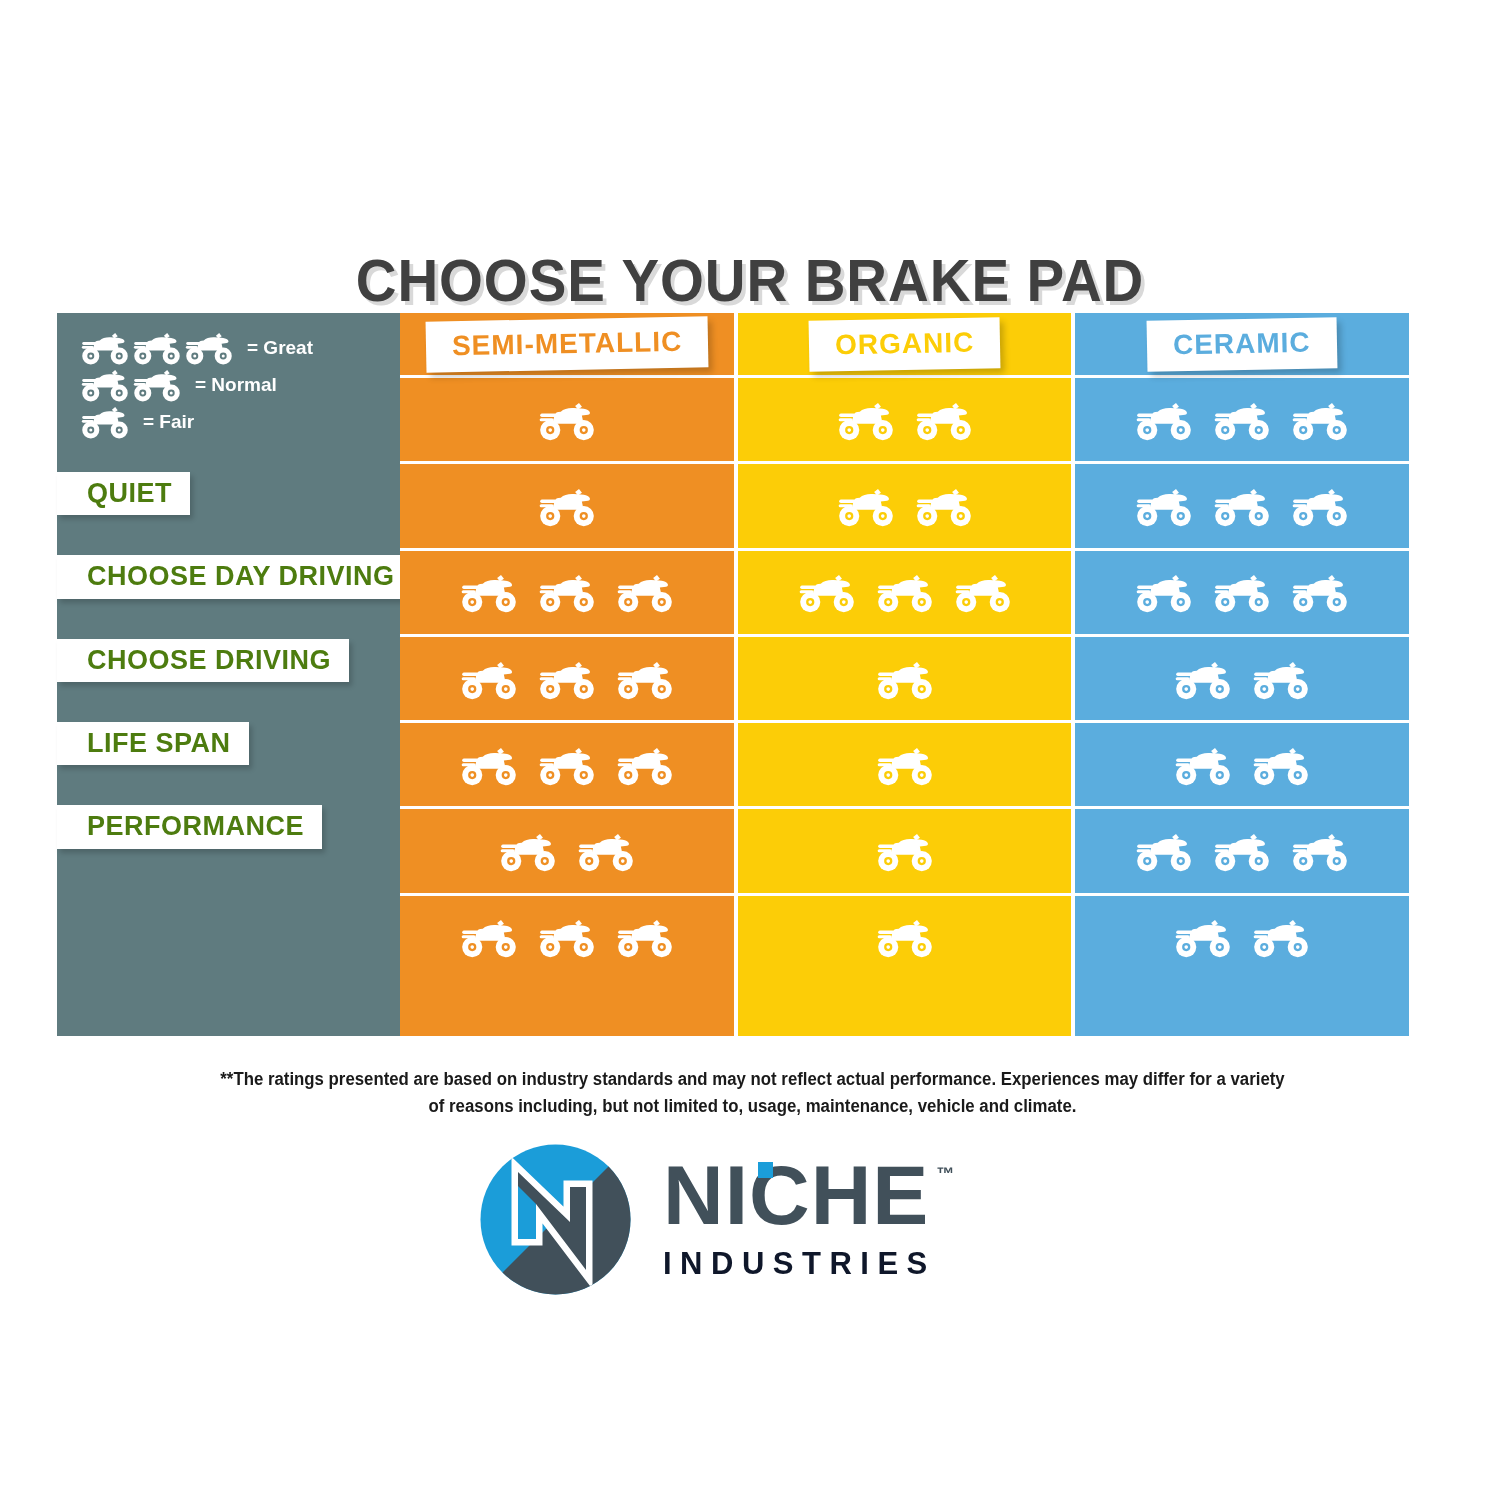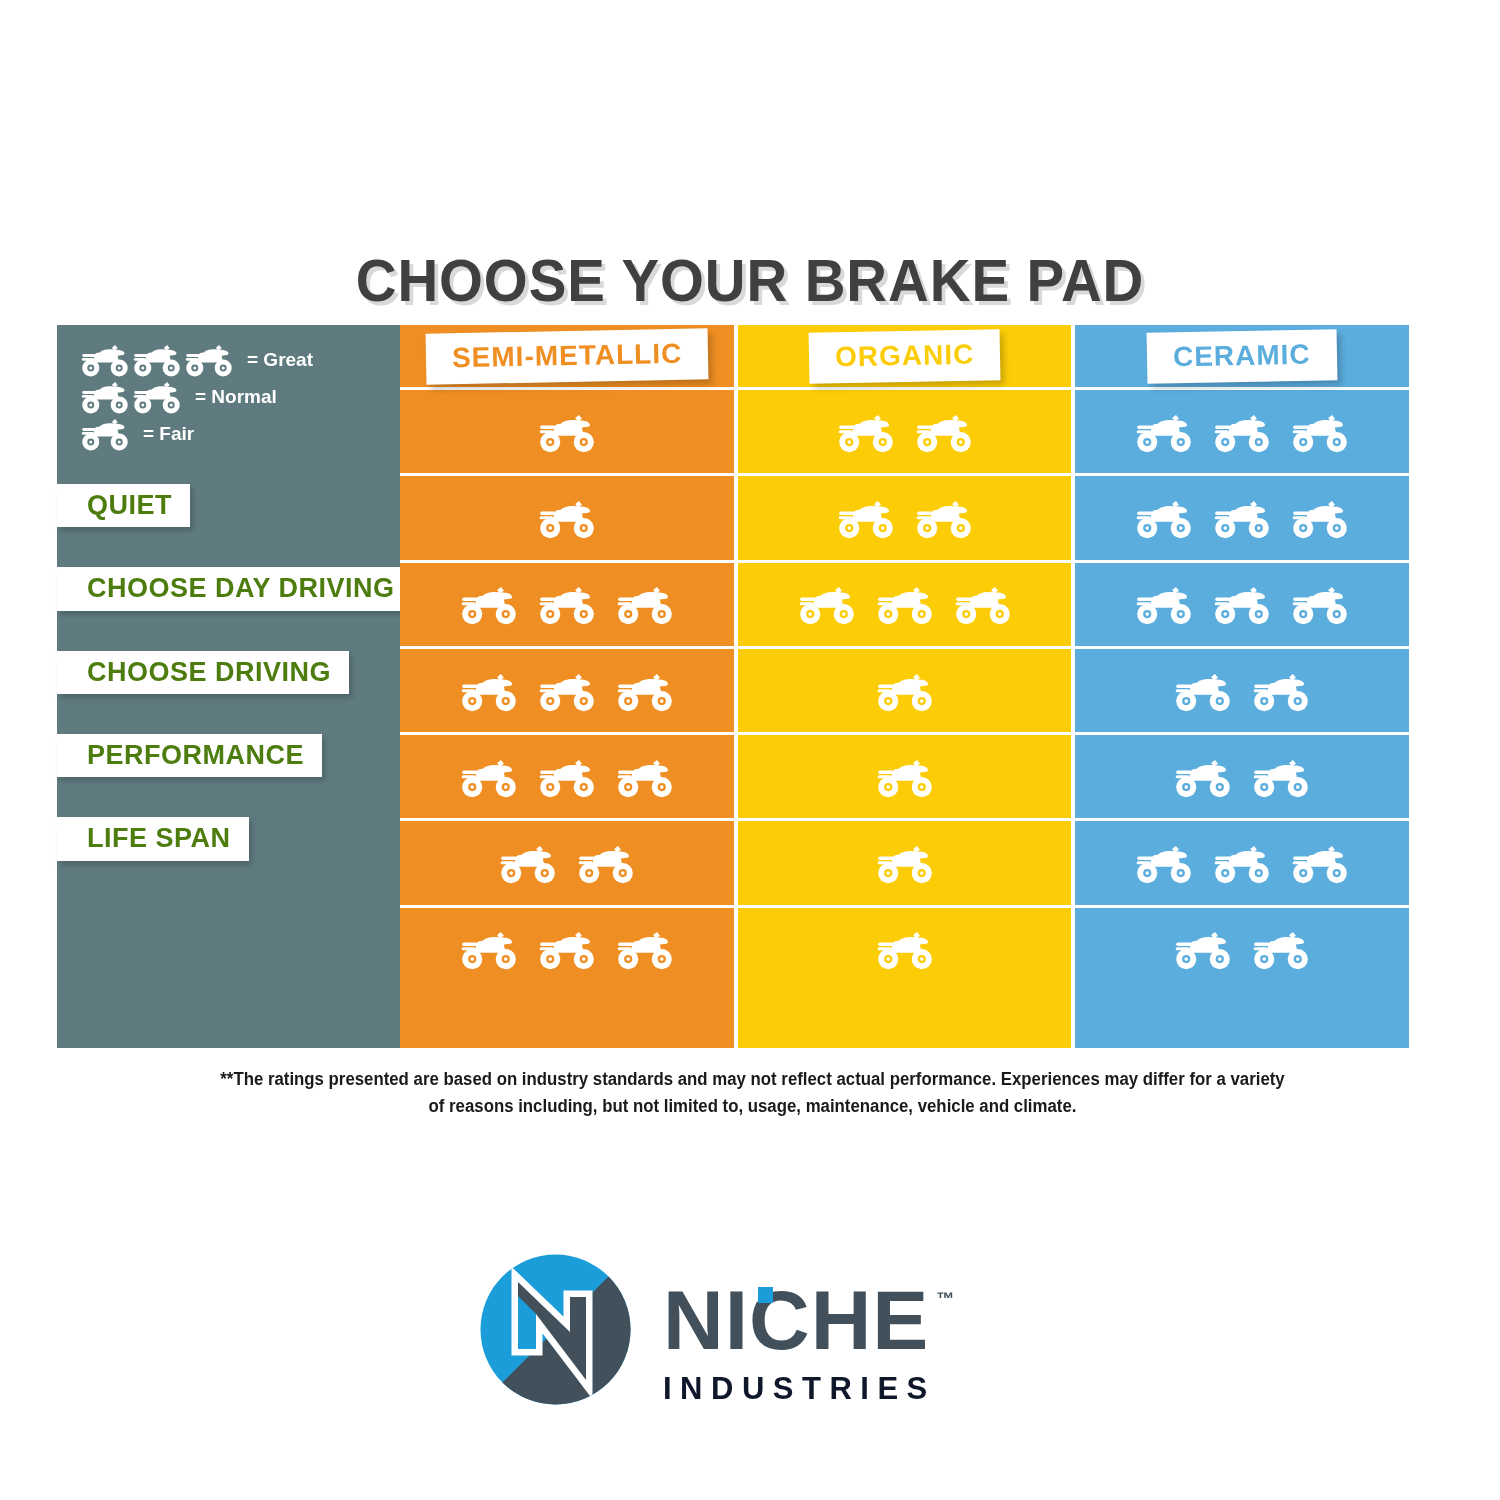--- a/index.html
+++ b/index.html
@@ -29,21 +29,21 @@
     color: #404040;
     transform: scaleX(0.94);
     text-shadow: 4px 4px 0 #d9d9d9;
     white-space: nowrap;
   }
 
   
   .chart {
     position: absolute;
     left: 57px;
-    top: 325px;
+    top: 313px;
     width: 1352px;
     height: 606px;
   }
 
   .sidebar {
     position: absolute;
     left: 0;
     top: 0;
     width: 343px;
     height: 723px;
@@ -170,26 +170,26 @@
     font-size: 17.5px;
     font-weight: bold;
     color: #1a1a1a;
     line-height: 1.55;
     transform: scaleX(0.96);
   }
 
   
   .logo {
     position: absolute;
-    top: 1232px;
+    top: 1142px;
     left: 478px;
     width: 560px;
     height: 175px;
     display: flex;
-    align-items: flex-end;
+    align-items: flex-start;
   }
   .logo-mark {
     width: 155px;
     height: 155px;
     flex: 0 0 auto;
   }
   .logo-type {
     margin-left: 30px;
     padding-top: 14px;
     position: relative;
@@ -381,24 +381,24 @@
       <div class="rowlabel-cell">
         <span class="rowlabel-plate">QUIET</span>
       </div>
       <div class="rowlabel-cell">
         <span class="rowlabel-plate">CHOOSE DAY DRIVING</span>
       </div>
       <div class="rowlabel-cell">
         <span class="rowlabel-plate">CHOOSE DRIVING</span>
       </div>
       <div class="rowlabel-cell">
-        <span class="rowlabel-plate">PERFORMANCE</span>
+        <span class="rowlabel-plate">LIFE SPAN</span>
       </div>
       <div class="rowlabel-cell">
-        <span class="rowlabel-plate">LIFE SPAN</span>
+        <span class="rowlabel-plate">PERFORMANCE</span>
       </div>
     </div>
   </div>
 
   <div class="columns">
 
     <div class="col col-semi">
       <div class="col-head">
         <span class="col-head-plate txt-semi">SEMI-METALLIC</span>
       </div>

